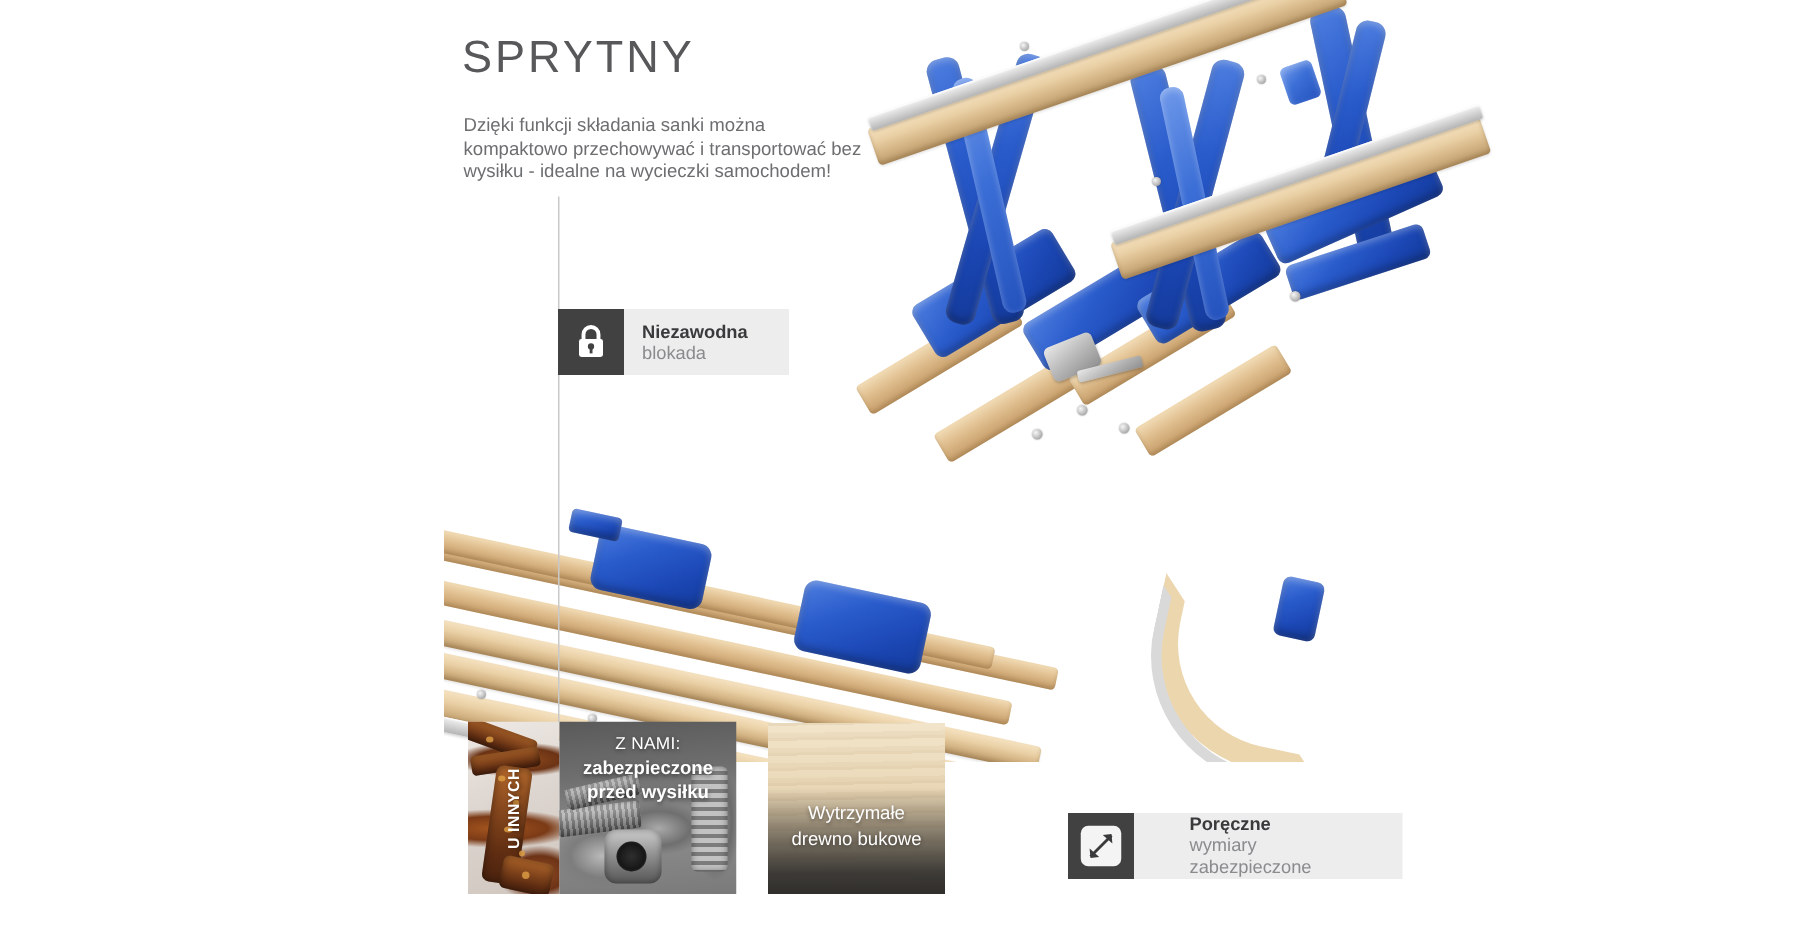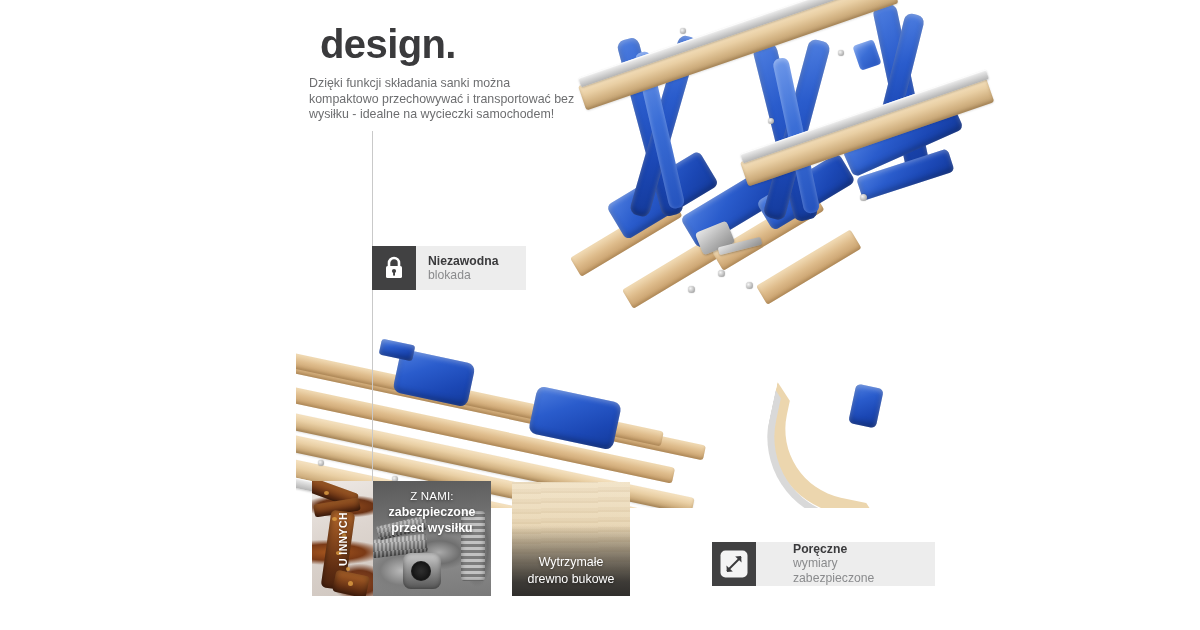--- a/index.html
+++ b/index.html
@@ -73,21 +73,21 @@
     padding: 0 14px 0 12px;
   }
   .badge .t1 {
     font-size: 12.2px; font-weight: 700;
     color: #3a3a3c; line-height: 14px;
   }
   .badge .t2 {
     font-size: 12.2px; font-weight: 400;
     color: #8a8b8d; line-height: 15px;
   }
-  #badge-lock { left: 372px; top: 206px; margin-top: 40px; }
+  #badge-lock { left: 372px; top: 206px; }
   #badge-lock .text-box { width: 84px; }
   #badge-dim  { left: 712px; top: 542px; }
   #badge-dim  .text-box { width: 128px; padding-left: 37px; }
 
   
   .tiles {
     position: absolute;
     left: 312px; top: 481px;
     width: 179px; height: 115px;
     display: flex;
@@ -171,21 +171,21 @@
     background:
       linear-gradient(180deg, rgba(255,255,255,0) 38%, rgba(70,68,66,.62) 66%, rgba(48,47,46,.92) 88%, rgba(42,41,40,.96) 100%),
       repeating-linear-gradient(179deg,
         rgba(198,170,126,.22) 0 2px,
         rgba(236,216,178,.12) 2px 7px,
         rgba(210,184,142,.18) 7px 10px),
       linear-gradient(180deg, #f3e6cd 0%, #ecdcbe 30%, #ddc9a5 58%, #cbb68f 100%);
   }
   .tile-wood .wcap {
     position: absolute;
-    left: 0; right: 0; bottom: 8px;
+    left: 0; right: 0; bottom: 28px;
     text-align: center;
     color: #ffffff;
     font-size: 12.4px;
     font-weight: 400;
     line-height: 17px;
     text-shadow: 0 1px 3px rgba(0,0,0,.45);
   }
 
   
   .photo-top {
@@ -308,21 +308,21 @@
 
   <div class="part blue" style="left:84px; top:44px; width:34px; height:16px; transform:rotate(12deg); border-radius:3px;"></div>
 
   <div class="part screw" style="left:22px; top:162px; width:6px; height:6px;"></div>
   <div class="part screw" style="left:96px; top:178px; width:6px; height:6px;"></div>
   <div class="part screw" style="left:166px; top:194px; width:6px; height:6px;"></div>
 
 </div>
 
 <div class="headline">
-  <span class="bold">design.</span>
+  <span class="light">SPRYTNY</span>
 </div>
 
 <div class="lede">Dzięki funkcji składania sanki można kompaktowo przechowywać i transportować bez wysiłku - idealne na wycieczki samochodem!</div>
 
 <div class="connector"></div>
 
 <div class="badge" id="badge-lock">
   <div class="icon-box">
     <svg width="22" height="24" viewBox="0 0 22 24">
       <path d="M6 10 V7 a5 5 0 0 1 10 0 v3" fill="none" stroke="#ffffff" stroke-width="2.6"></path>

